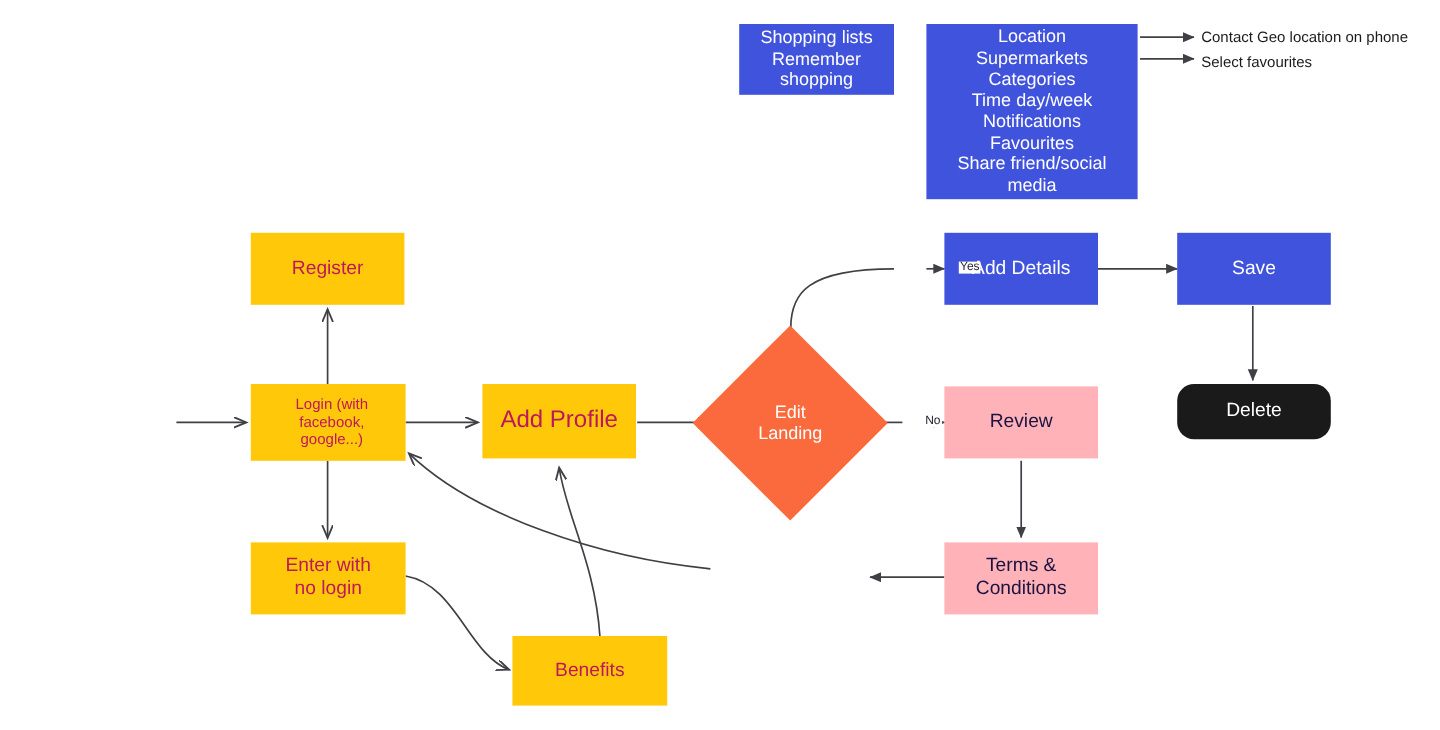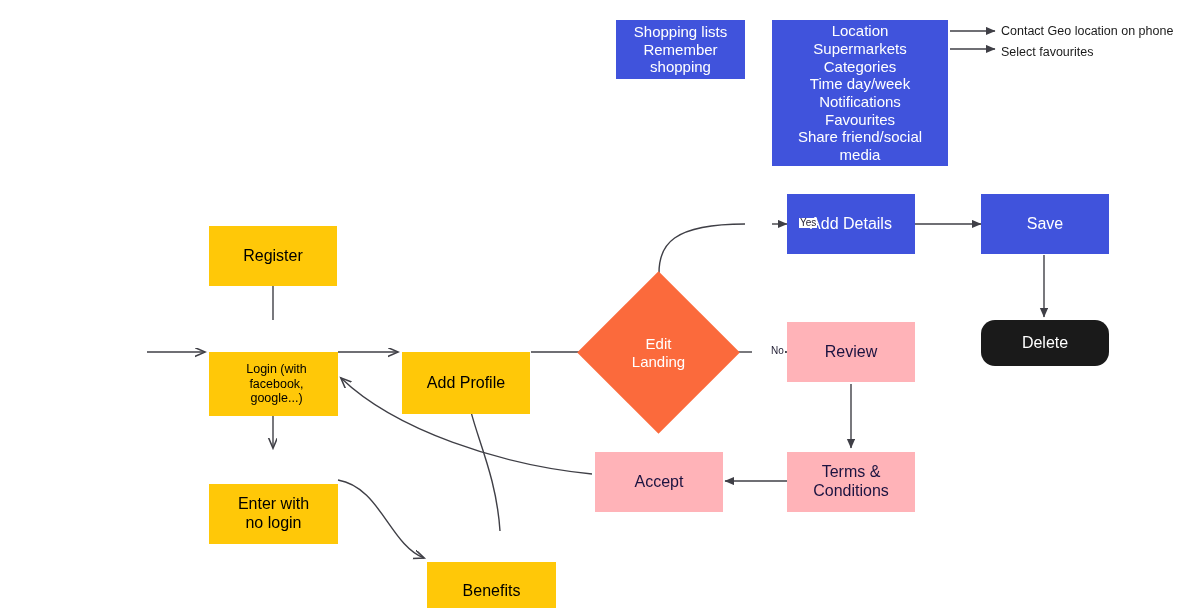--- a/index.html
+++ b/index.html
@@ -22,21 +22,21 @@
     position: absolute;
     display: flex;
     align-items: center;
     justify-content: center;
     text-align: center;
     box-sizing: border-box;
     line-height: 1.18;
     white-space: pre-line;
     padding: 2px 6px;
   }
-  .n-yellow { background: #FFC808; color: #000000; margin-top: 32px; }
+  .n-yellow { background: #FFC808; color: #be185d; }
   .n-blue   { background: #4053DC; color: #ffffff; }
   .n-pink   { background: #FFB3B8; color: #1b1340; }
   .n-black  { background: #1a1a1a; color: #ffffff; border-radius: 14px; }
   .n-diamond {
     background: transparent;
     color: #ffffff;
   }
   .diamond-shape {
     position: absolute;
     inset: 0;
@@ -158,21 +158,21 @@
   <div class="node n-yellow" style="left:209px; top:320px; width:129px; height:64px; font-size:12.5px;padding-left:12px;">
     <span>Login (with facebook,
 google...)</span>
   </div>
 
   <div class="node n-yellow" style="left:209px; top:452px; width:129px; height:60px; font-size:16px;">
     <span>Enter with
 no login</span>
   </div>
 
-  <div class="node n-yellow" style="left:402px; top:320px; width:128px; height:62px; font-size:16px;align-items:center;">
+  <div class="node n-yellow" style="left:402px; top:320px; width:128px; height:62px; font-size:20px;align-items:center;">
     <span>Add Profile</span>
   </div>
 
   <div class="node n-yellow" style="left:427px; top:530px; width:129px; height:58px; font-size:16px;">
     <span>Benefits</span>
   </div>
 
   <div class="node n-diamond" style="left:601px; top:295px; width:115px; height:115px; font-size:15px;">
     <span class="diamond-shape"></span>
     <span class="diamond-label">Edit
@@ -193,21 +193,18 @@
 
   <div class="node n-pink" style="left:787px; top:322px; width:128px; height:60px; font-size:16px;">
     <span>Review</span>
   </div>
 
   <div class="node n-pink" style="left:787px; top:452px; width:128px; height:60px; font-size:16px;">
     <span>Terms &amp;
 Conditions</span>
   </div>
 
-  <div class="node n-pink" style="left:595px; top:452px; width:128px; height:60px; font-size:16px;">
-    <span>Accept</span>
-  </div>
 
   <div class="edge-label" style="left:751px; top:218px;">Yes</div>
 
   <div class="edge-label" style="left:722px; top:346px;">No</div>
 
 </div>
 
 </body></html>

